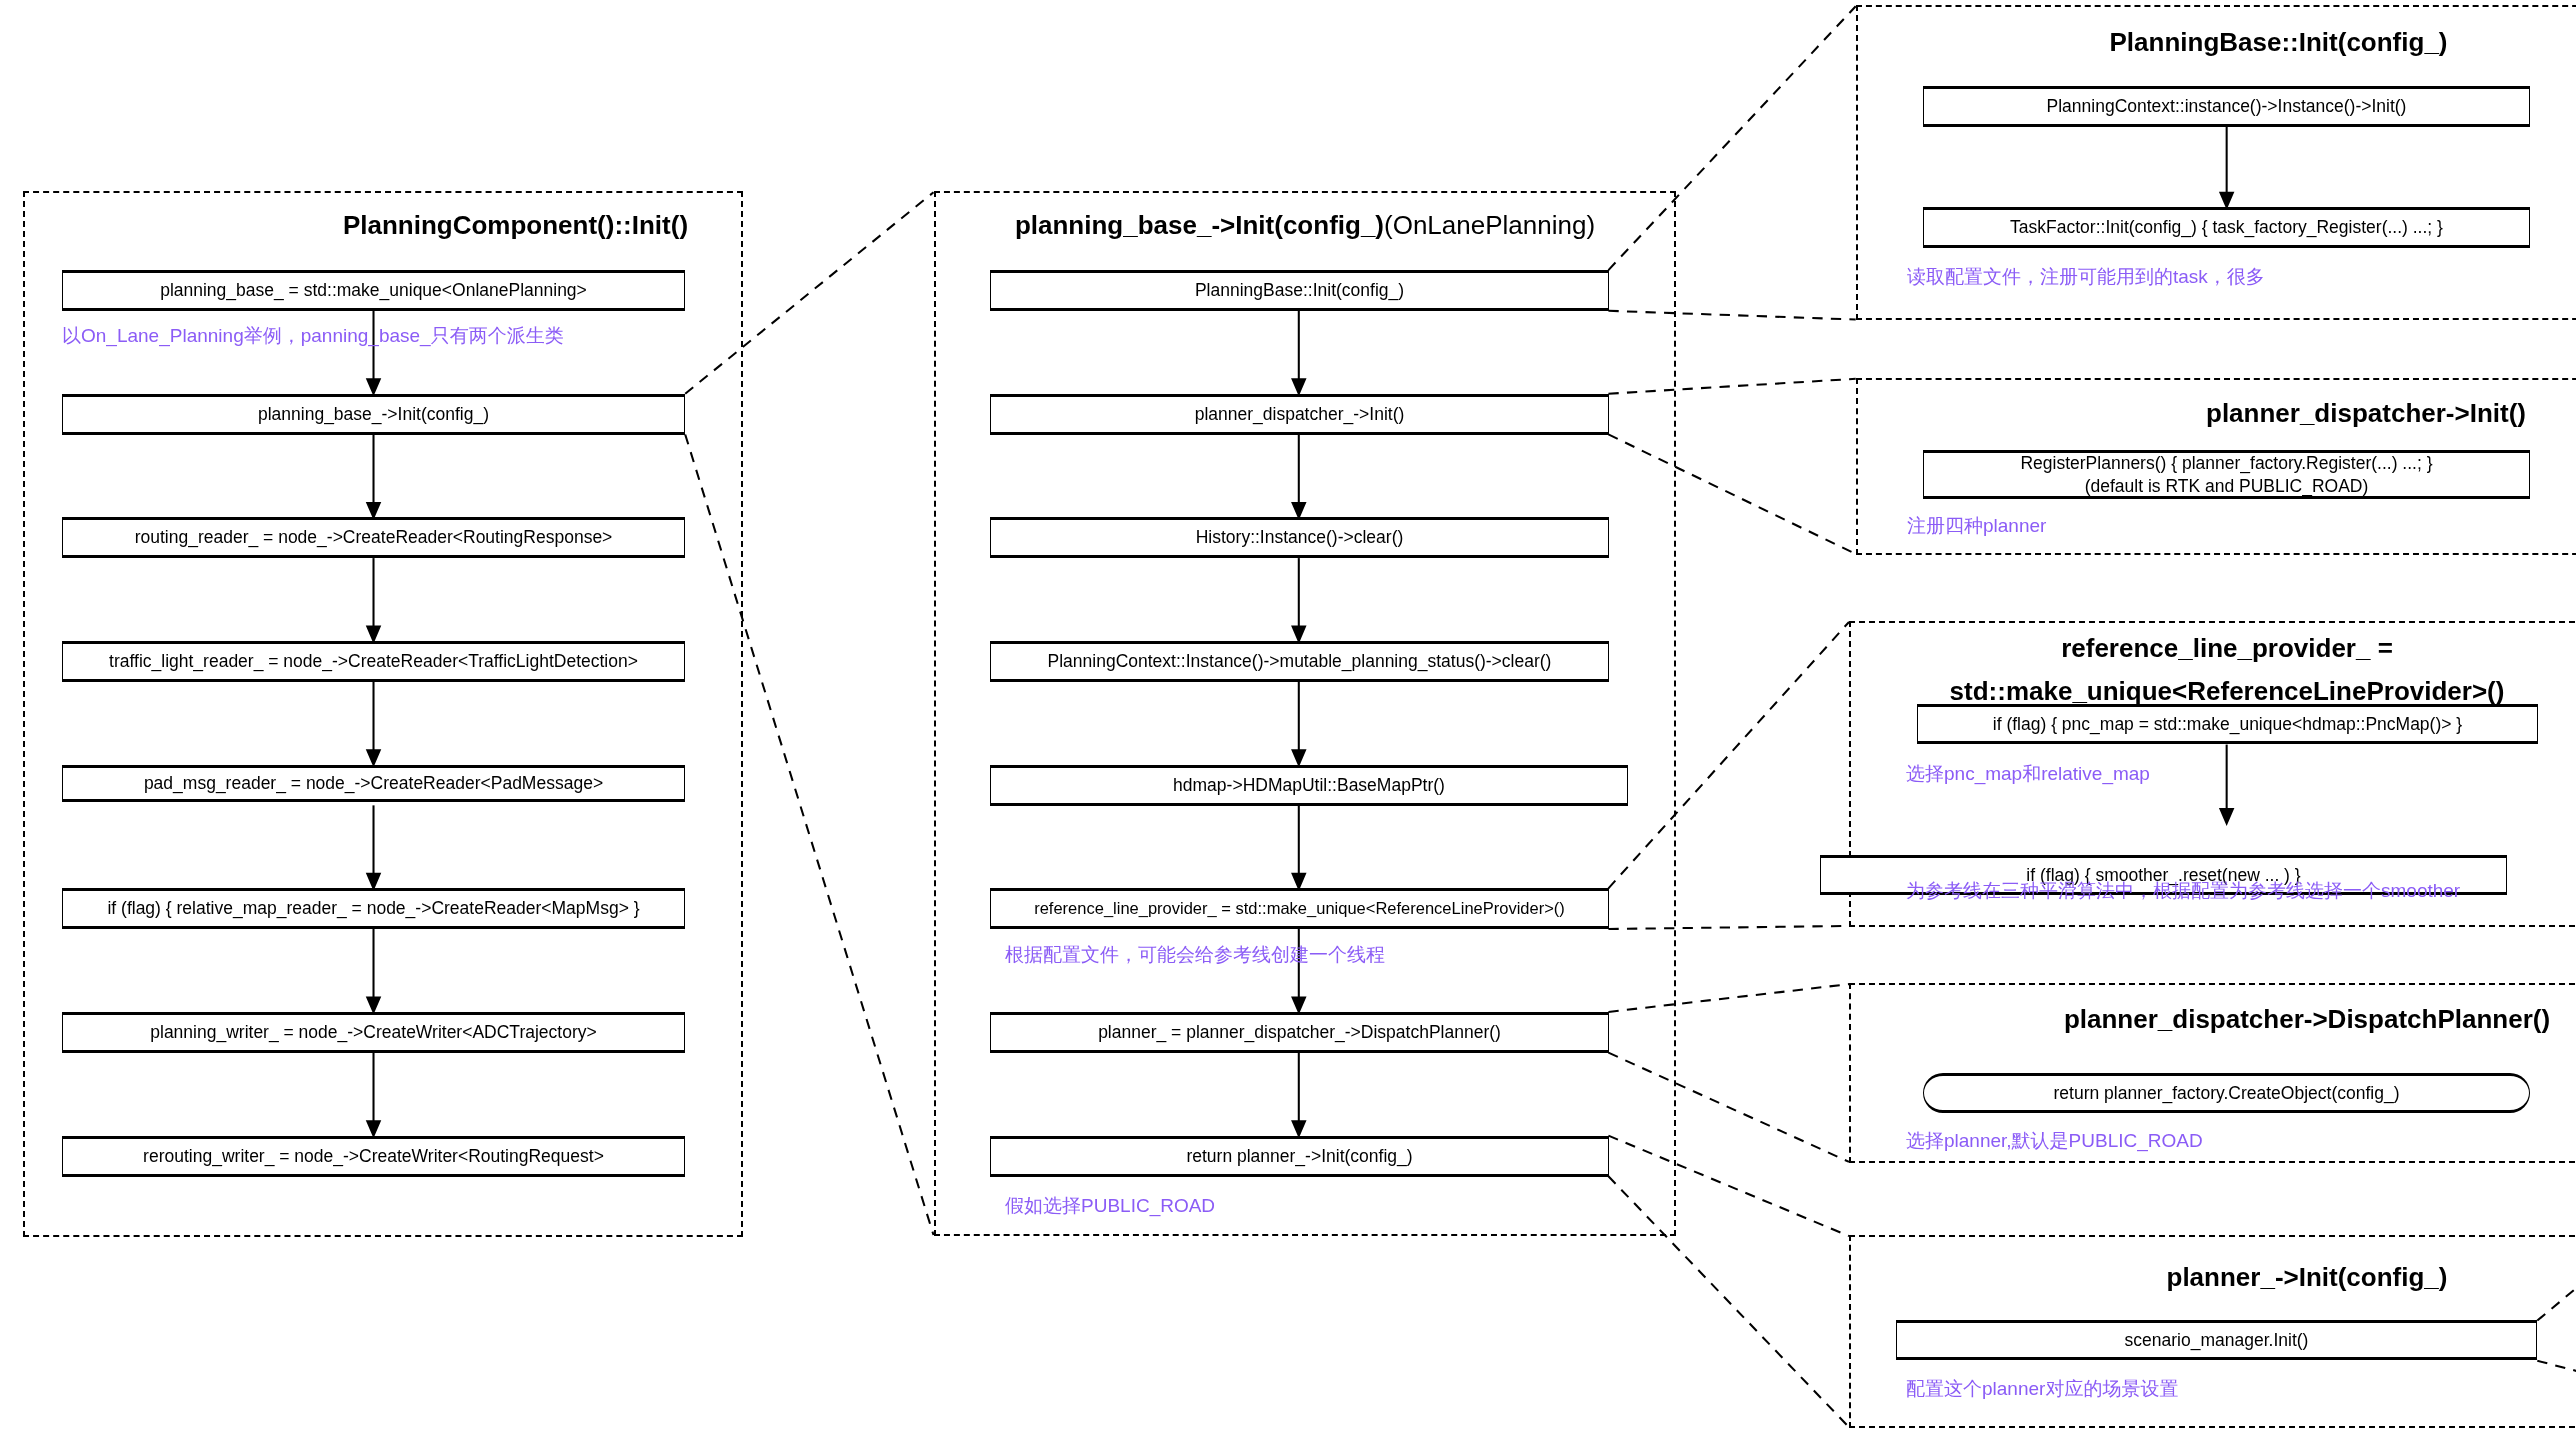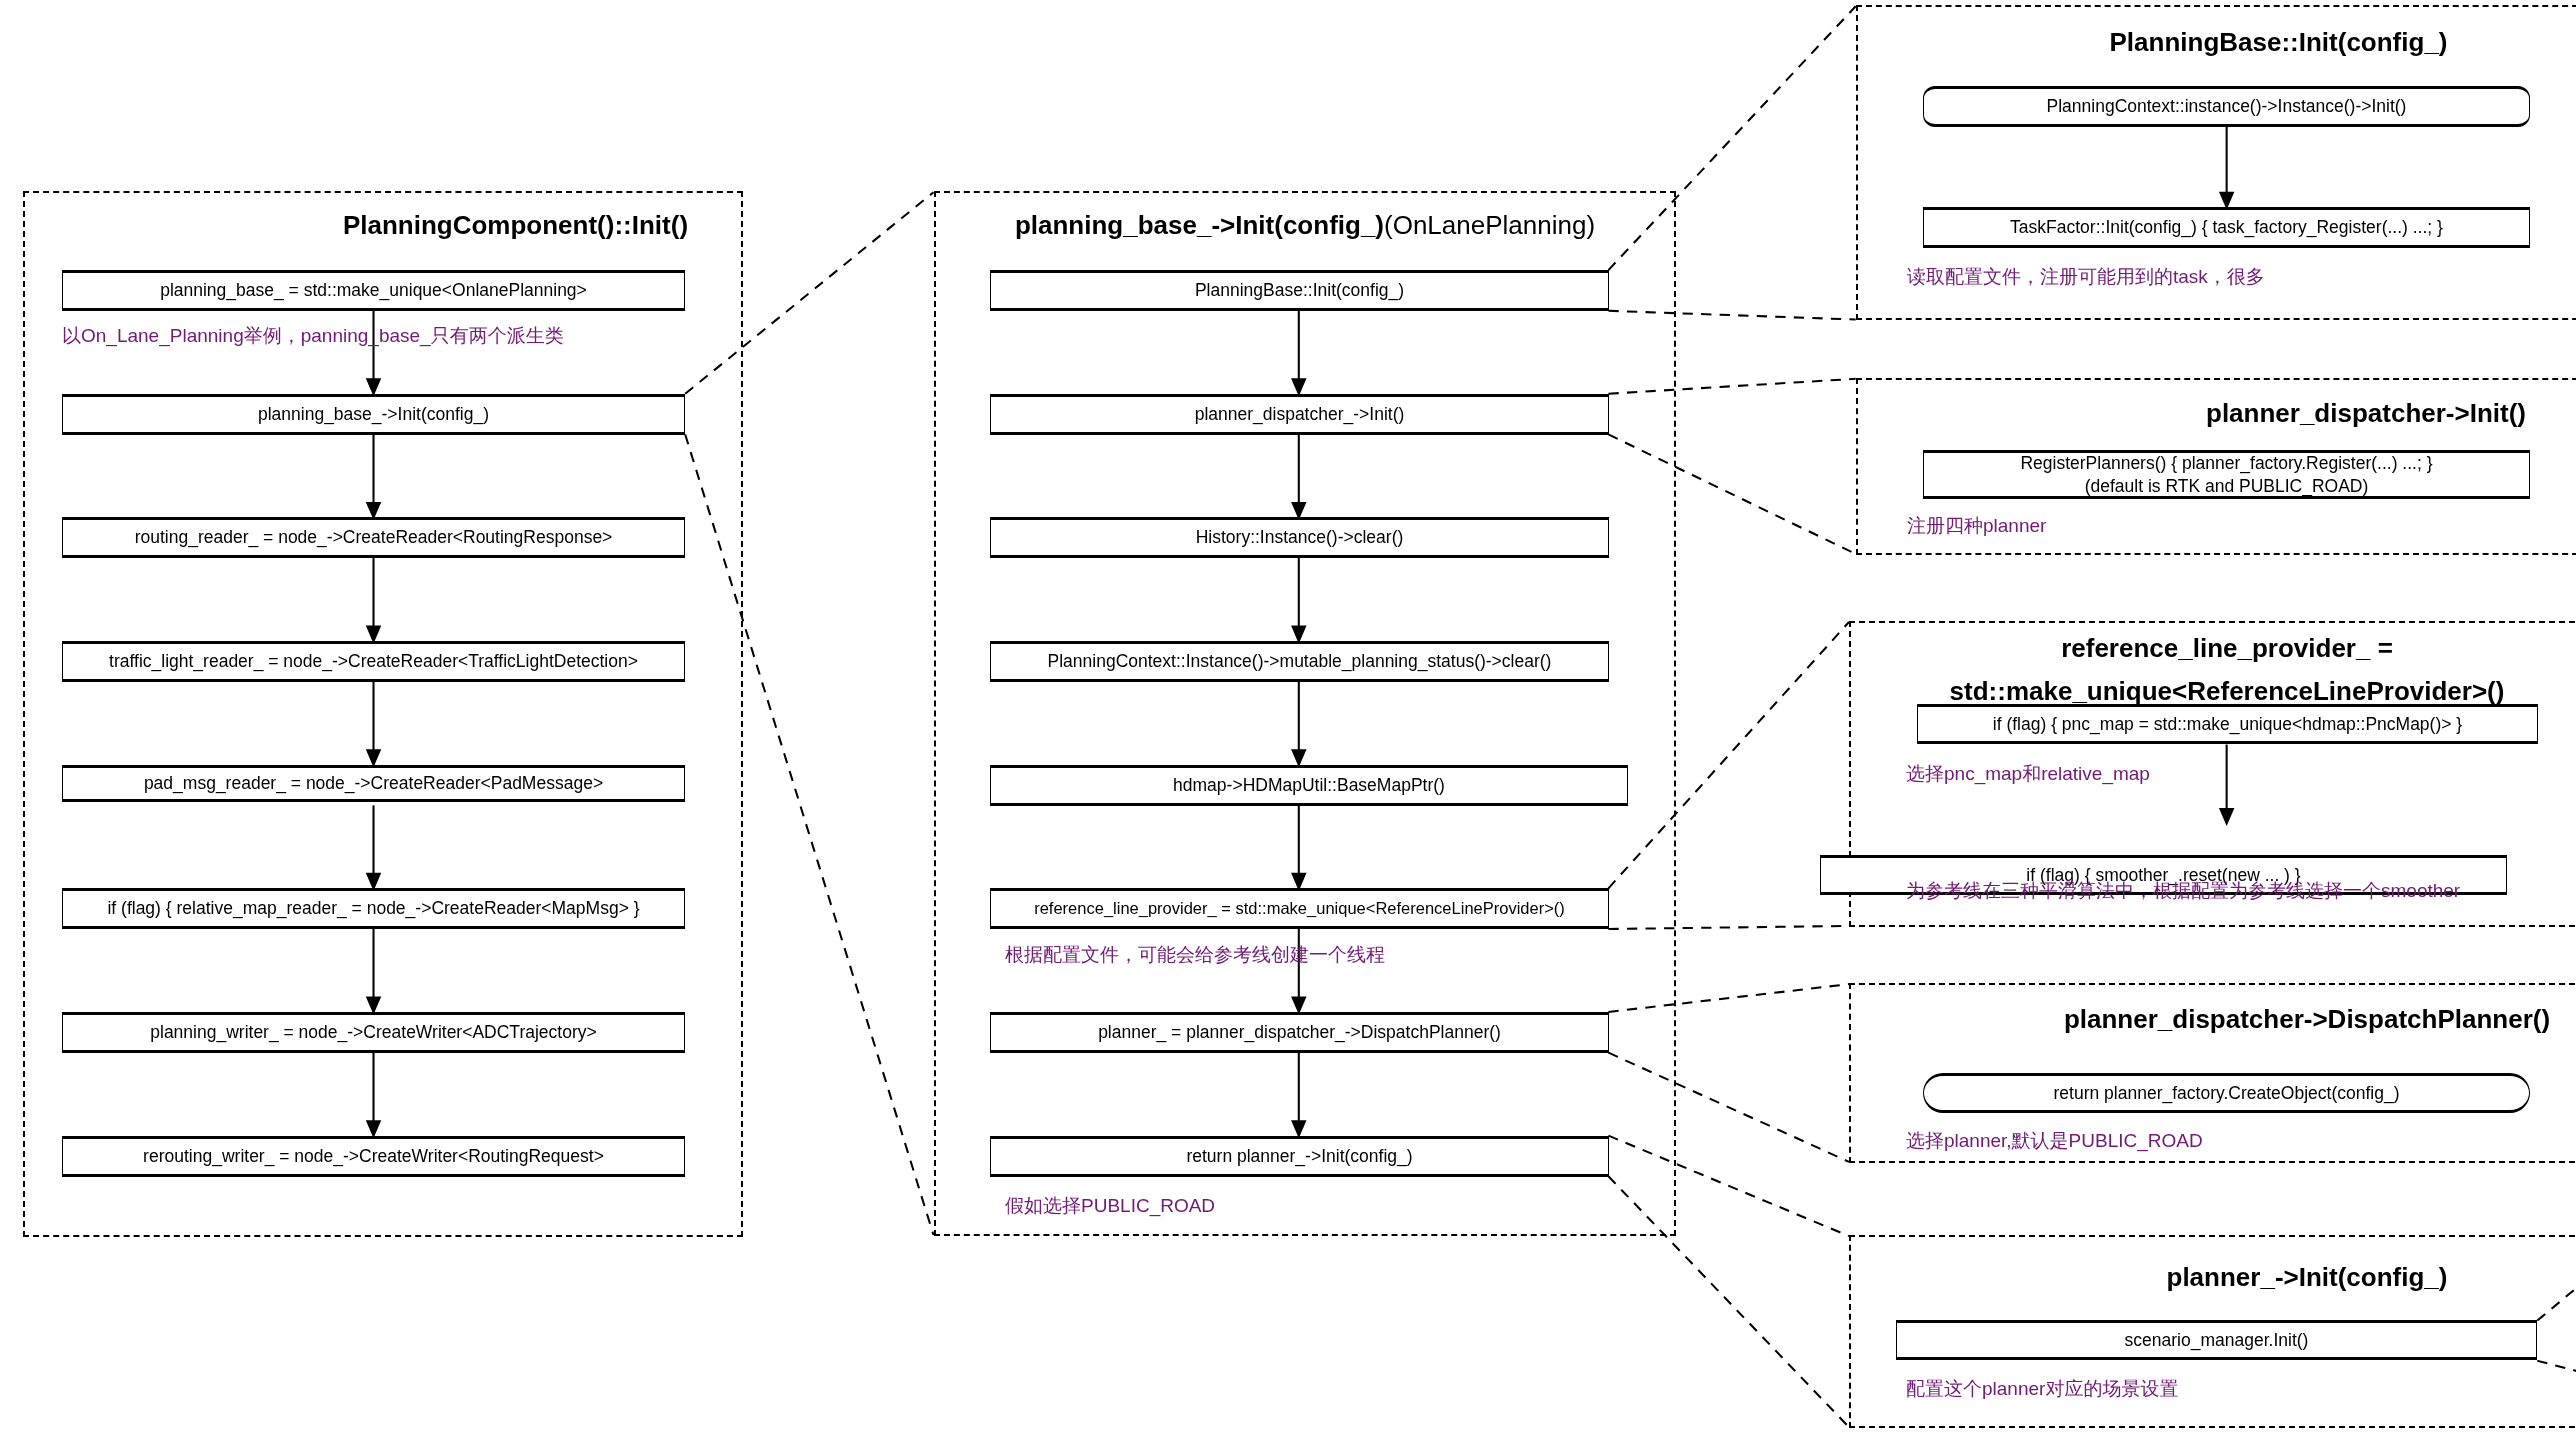--- a/index.html
+++ b/index.html
@@ -9,21 +9,21 @@
   }
   #wires{position:absolute;left:0;top:0;z-index:0;}
   .panel{position:absolute;border:2.1px dashed #000;background:transparent;box-sizing:border-box;z-index:1;}
   .panel-title{position:absolute;width:100%;text-align:center;font-weight:700;font-size:26px;letter-spacing:0;box-sizing:border-box;z-index:2;}
   .code-box{
     position:absolute;background:#ffffff;border:1.5px solid #000;border-top-width:3.6px;border-bottom-width:3.6px;
     box-sizing:border-box;display:flex;align-items:center;justify-content:center;
     font-size:17.5px;text-align:center;z-index:2;white-space:nowrap;
   }
   .code-box.two-line{flex-direction:column;line-height:23px;}
-  .note{position:absolute;font-size:19px;color:#701a75;z-index:2;white-space:nowrap;}
+  .note{position:absolute;font-size:19px;color:#8b5cf6;z-index:2;white-space:nowrap;}
   .tnorm{font-weight:400;}
 </style>
 </head>
 <body>
 
 <div id="canvas">
 
   <svg id="wires" width="3527" height="1433" viewBox="0 0 6846 2781">
     <g stroke="#000" stroke-width="4" stroke-dasharray="20 16">
       <line x1="1330" y1="764" x2="1812" y2="373"></line>
@@ -104,21 +104,21 @@
   <div class="code-box" style="left:990px;top:641px;width:619px;height:41px;">PlanningContext::Instance()-&gt;mutable_planning_status()-&gt;clear()</div>
   <div class="code-box" style="left:990px;top:765px;width:638px;height:41px;">hdmap-&gt;HDMapUtil::BaseMapPtr()</div>
   <div class="code-box" style="left:990px;top:888px;width:619px;height:41px;font-size:16.5px;">reference_line_provider_ = std::make_unique&lt;ReferenceLineProvider&gt;()</div>
   <div class="note" style="left:1005px;top:942px;">根据配置文件，可能会给参考线创建一个线程</div>
   <div class="code-box" style="left:990px;top:1012px;width:619px;height:41px;">planner_ = planner_dispatcher_-&gt;DispatchPlanner()</div>
   <div class="code-box" style="left:990px;top:1136px;width:619px;height:41px;">return planner_-&gt;Init(config_)</div>
   <div class="note" style="left:1005px;top:1193px;">假如选择PUBLIC_ROAD</div>
 
   <div class="panel" style="left:1856px;top:5.2px;width:742px;height:315px;"></div>
   <div class="panel-title" style="left:1856px;top:27px;width:742px;padding-left:103px;">PlanningBase::Init(config_)</div>
-  <div class="code-box" style="left:1923px;top:86px;width:607px;height:41px;border-radius:12px;">PlanningContext::instance()-&gt;Instance()-&gt;Init()</div>
+  <div class="code-box" style="left:1923px;top:86px;width:607px;height:41px;">PlanningContext::instance()-&gt;Instance()-&gt;Init()</div>
   <div class="code-box" style="left:1923px;top:207px;width:607px;height:41px;">TaskFactor::Init(config_) { task_factory_Register(...) ...; }</div>
   <div class="note" style="left:1907px;top:264px;">读取配置文件，注册可能用到的task，很多</div>
 
   <div class="panel" style="left:1856px;top:378px;width:742px;height:177px;"></div>
   <div class="panel-title" style="left:1856px;top:398px;width:742px;padding-left:278px;">planner_dispatcher-&gt;Init()</div>
   <div class="code-box two-line" style="left:1923px;top:450px;width:607px;height:49px;">
       <span>RegisterPlanners() { planner_factory.Register(...) ...; }</span>
       <span>(default is RTK and PUBLIC_ROAD)</span>
     </div>
   <div class="note" style="left:1907px;top:513px;">注册四种planner</div>

